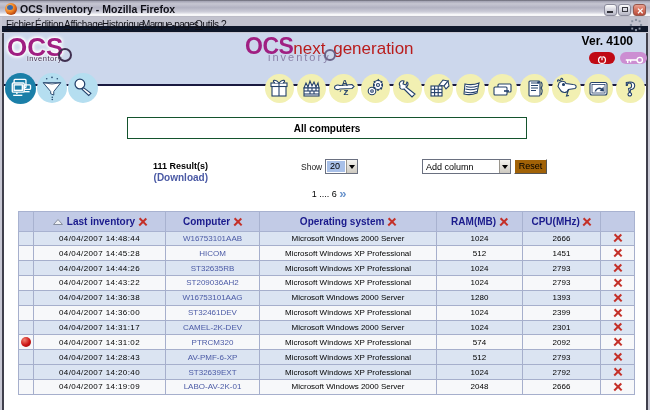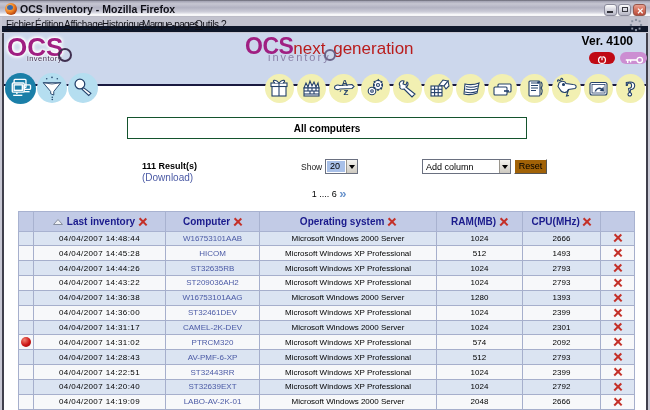--- a/index.html
+++ b/index.html
@@ -39,21 +39,21 @@
 #btn-key { position:absolute; left:616px; top:19px; width:27px; height:12px; background:#cc8ed2; border-radius:6px; }
 
 .cir { position:absolute; border-radius:50%; }
 .blue1 { background:#1b7fa8; width:31px; height:31px; top:40px; }
 .blue2 { background:#b5def0; width:30px; height:30px; top:40px; }
 .yel { background:#f2f0b2; width:29px; height:29px; top:41px; color:#23406a; text-align:center; }
 .cir svg { position:absolute; left:0; top:0; width:100%; height:100%; }
 .qmark { font-size:22px; font-weight:bold; line-height:29px; font-family:"Liberation Serif", serif; }
 
 #allbox { position:absolute; left:123px; top:84px; width:400px; height:22px; border:1px solid #14532d; background:#fff; text-align:center; font-size:10px; font-weight:bold; line-height:21px; color:#000; }
-#results { position:absolute; left:138px; top:126px; width:66px; text-align:left; line-height:9px; }
+#results { position:absolute; left:138px; top:126px; width:66px; text-align:right; line-height:9px;font-weight:bold; }
 #results b { font-size:9px; color:#000; }
 #results a { font-size:10px; color:#4b5aa5; }
 #showlbl { position:absolute; left:297px; top:129px; font-size:8.5px; color:#222; }
 .selectbox { position:absolute; border:1px solid #6a7080; background:#fff; height:15px; font-size:9px; color:#000; }
 .selarrow { position:absolute; right:0; top:0; width:11px; height:13px; background:linear-gradient(to bottom,#f4f3ef,#cdc9c0); border-left:1px solid #9a968e; }
 .selarrow:before { content:""; position:absolute; left:2px; top:5px; border:3px solid transparent; border-top:4px solid #000; }
 #sel20 { left:321px; top:126px; width:33px; }
 #sel20 .val { position:absolute; left:1px; top:1px; right:12px; bottom:1px; background:#a8c0e8; padding-left:3px; line-height:11px; }
 #seladd { left:418px; top:126px; width:89px; }
 #seladd .val { position:absolute; left:3px; top:2px; }
@@ -287,21 +287,21 @@
           <td>1024</td>
           <td>2666</td>
           <td><span class="xx"></span></td>
         </tr>
     <tr class="even">
           <td></td>
           <td class="dt">04/04/2007 14:45:28</td>
           <td class="comp">HICOM</td>
           <td>Microsoft Windows XP Professional</td>
           <td>512</td>
-          <td>1493</td>
+          <td>1451</td>
           <td><span class="xx"></span></td>
         </tr>
     <tr class="odd">
           <td></td>
           <td class="dt">04/04/2007 14:44:26</td>
           <td class="comp">ST32635RB</td>
           <td>Microsoft Windows XP Professional</td>
           <td>1024</td>
           <td>2793</td>
           <td><span class="xx"></span></td>
@@ -353,29 +353,20 @@
         </tr>
     <tr class="odd">
           <td></td>
           <td class="dt">04/04/2007 14:28:43</td>
           <td class="comp">AV-PMF-6-XP</td>
           <td>Microsoft Windows XP Professional</td>
           <td>512</td>
           <td>2793</td>
           <td><span class="xx"></span></td>
         </tr>
-    <tr class="even">
-          <td></td>
-          <td class="dt">04/04/2007 14:22:51</td>
-          <td class="comp">ST32443RR</td>
-          <td>Microsoft Windows XP Professional</td>
-          <td>1024</td>
-          <td>2399</td>
-          <td><span class="xx"></span></td>
-        </tr>
     <tr class="odd">
           <td></td>
           <td class="dt">04/04/2007 14:20:40</td>
           <td class="comp">ST32639EXT</td>
           <td>Microsoft Windows XP Professional</td>
           <td>1024</td>
           <td>2792</td>
           <td><span class="xx"></span></td>
         </tr>
     <tr class="even">

